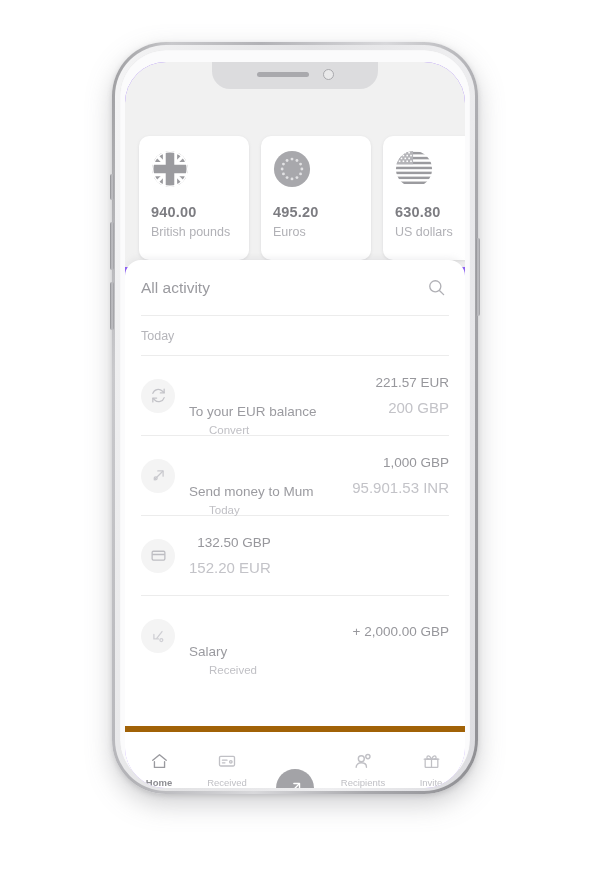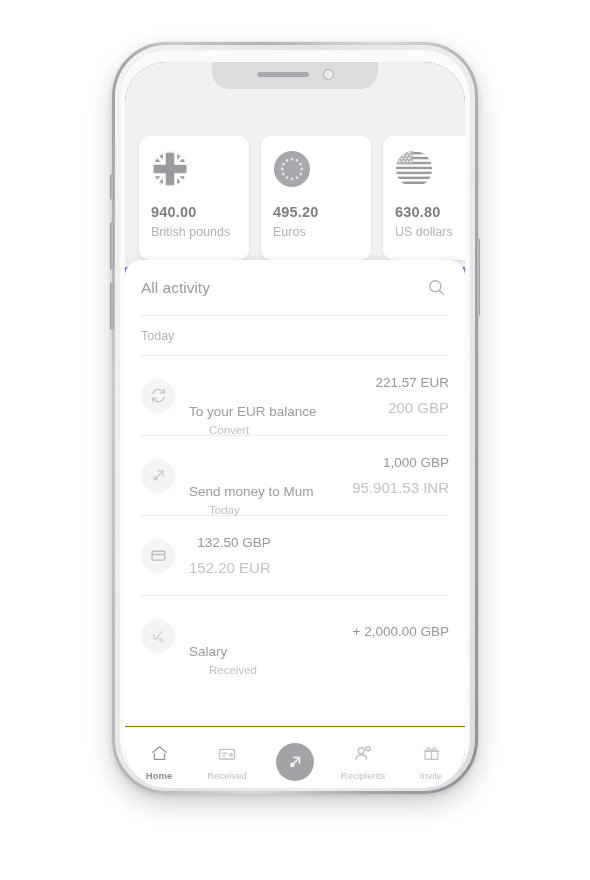--- a/index.html
+++ b/index.html
@@ -143,22 +143,22 @@
   .tx-sub { margin-top: 5px; font-size: 11.5px; color: #c0c0c5; margin-left: 20px; }
   .tx-right { text-align: right; flex: 0 0 auto; }
   .tx-amount { font-size: 13.5px; font-weight: normal; color: #97979c; white-space: nowrap; }
   .tx-secondary { margin-top: 9px; font-size: 15px; color: #c3c3c8; white-space: nowrap; }
 
   
   .navbar {
     position: absolute; left: 0; right: 0; bottom: 0;
     height: 62px;
     background: #ffffff;
-    border-top: 1px solid #a16207;
-    display: flex; align-items: center;
+    border-top: 6px solid #a16207;
+    display: flex; align-items: flex-end;
     padding-top: 9px;
   }
   .nav-item {
     flex: 1 1 0;
     display: flex; flex-direction: column; align-items: center; gap: 6px;
   }
   .nav-label { font-size: 9.5px; color: #c0c0c5; }
   .nav-item.active .nav-label { color: #8e8e93; font-weight: bold; }
   .nav-ico { height: 20px; display: flex; align-items: center; justify-content: center; }
 

